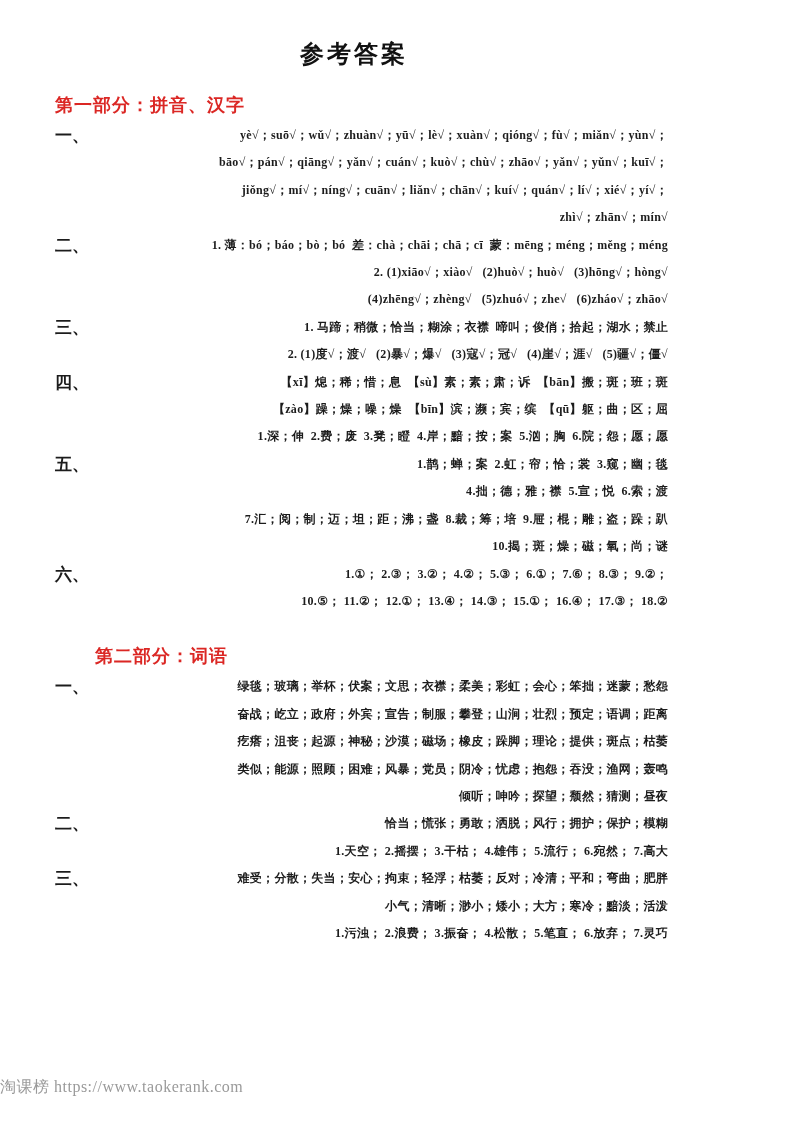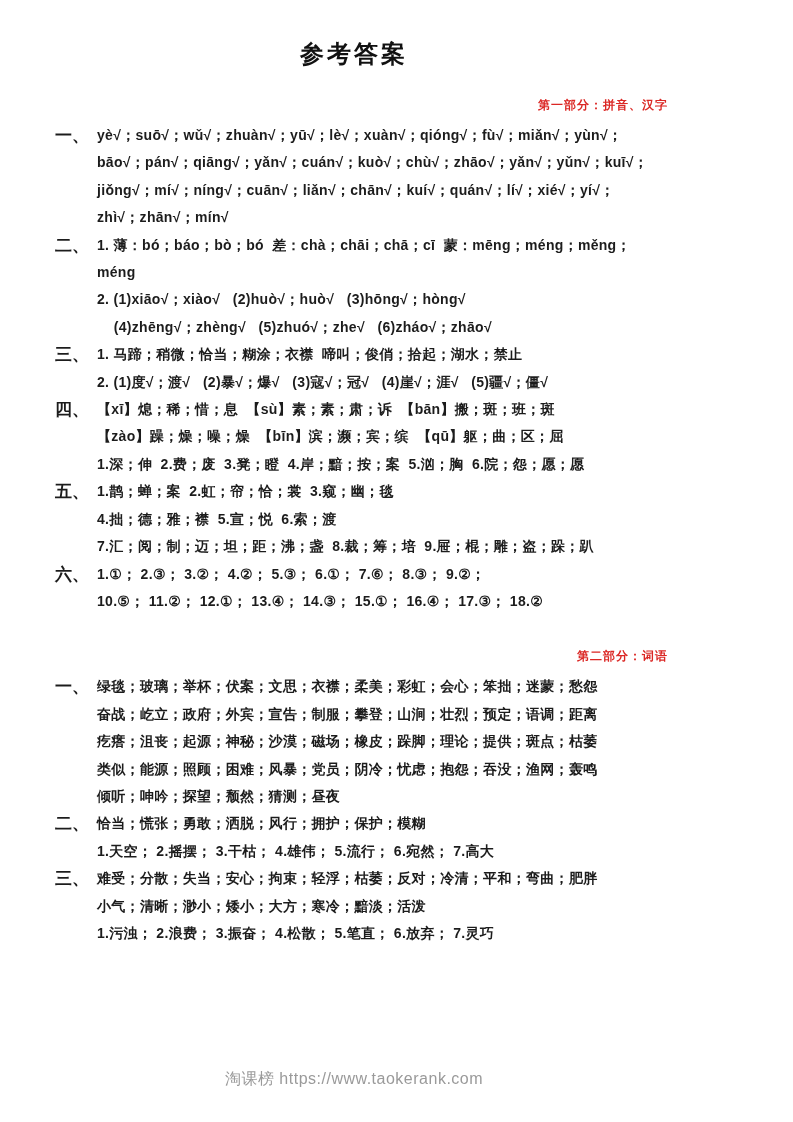--- a/index.html
+++ b/index.html
@@ -6,43 +6,42 @@
     margin: 0;
     padding: 0;
     background: #ffffff;
   }
   .page {
     position: relative;
     width: 708px;
     height: 1122px;
     background: #ffffff;
     overflow: hidden;
-    font-family: Liberation Sans, sans-serif;
+    font-family: Liberation Serif, serif;
     color: #1c1c1c;
   }
   .title {
     margin: 0;
     padding-top: 38px;
     text-align: center;
     font-size: 24px;
     font-weight: bold;
     letter-spacing: 3px;
     color: #111111;
   }
   .content {
     padding: 12px 40px 0 55px;
   }
   .section-heading {
     margin: 0;
     padding: 0;
-    font-size: 12px;
+    font-size: 18px;
     font-weight: bold;
     line-height: 30px;
     letter-spacing: 1px;
-    text-align: right;
   }
   .section-heading.first {
     margin-top: 8px;
   }
   .section-heading.second {
     margin-top: 26px;
     margin-left: 40px;
   }
   .section-items {
     margin-top: 2px;
@@ -56,32 +55,33 @@
     font-size: 17px;
     font-weight: 600;
     line-height: 27.4px;
     white-space: nowrap;
   }
   .item-lines {
     flex: 1 1 auto;
     min-width: 0;
   }
   .answer-line {
-    font-size: 14px;
+    font-size: 12px;
     font-weight: 600;
     line-height: 27.4px;
     white-space: pre-wrap;
     letter-spacing: 0.3px;
+    text-align: right;
   }
   .footer {
     position: absolute;
     left: 0;
     right: 0;
-    bottom: 32px;
-    text-align: center;
+    bottom: 24px;
+    text-align: left;
     font-size: 16px;
     color: #9a9a9a;
     letter-spacing: 0.5px;
   }
 </style>
 </head>
 <body>
 
 <div class="page">
   <h1 class="title">参考答案</h1>
@@ -119,20 +119,21 @@
             <div class="answer-line">【zào】躁；燥；噪；燥  【bīn】滨；濒；宾；缤  【qū】躯；曲；区；屈</div>
             <div class="answer-line">1.深；伸  2.费；废  3.凳；瞪  4.岸；黯；按；案  5.汹；胸  6.院；怨；愿；愿</div>
           </div>
         </div>
         <div class="answer-item">
           <span class="item-label">五、</span>
           <div class="item-lines">
             <div class="answer-line">1.鹊；蝉；案  2.虹；帘；恰；裳  3.窥；幽；毯</div>
             <div class="answer-line">4.拙；德；雅；襟  5.宣；悦  6.索；渡</div>
             <div class="answer-line">7.汇；阅；制；迈；坦；距；沸；盏  8.裁；筹；培  9.屉；棍；雕；盗；跺；趴</div>
+            <div class="answer-line">10.揭；斑；燥；磁；氧；尚；谜</div>
           </div>
         </div>
         <div class="answer-item">
           <span class="item-label">六、</span>
           <div class="item-lines">
             <div class="answer-line">1.①； 2.③； 3.②； 4.②； 5.③； 6.①； 7.⑥； 8.③； 9.②；</div>
             <div class="answer-line">10.⑤； 11.②； 12.①； 13.④； 14.③； 15.①； 16.④； 17.③； 18.②</div>
           </div>
         </div>
       </div>

